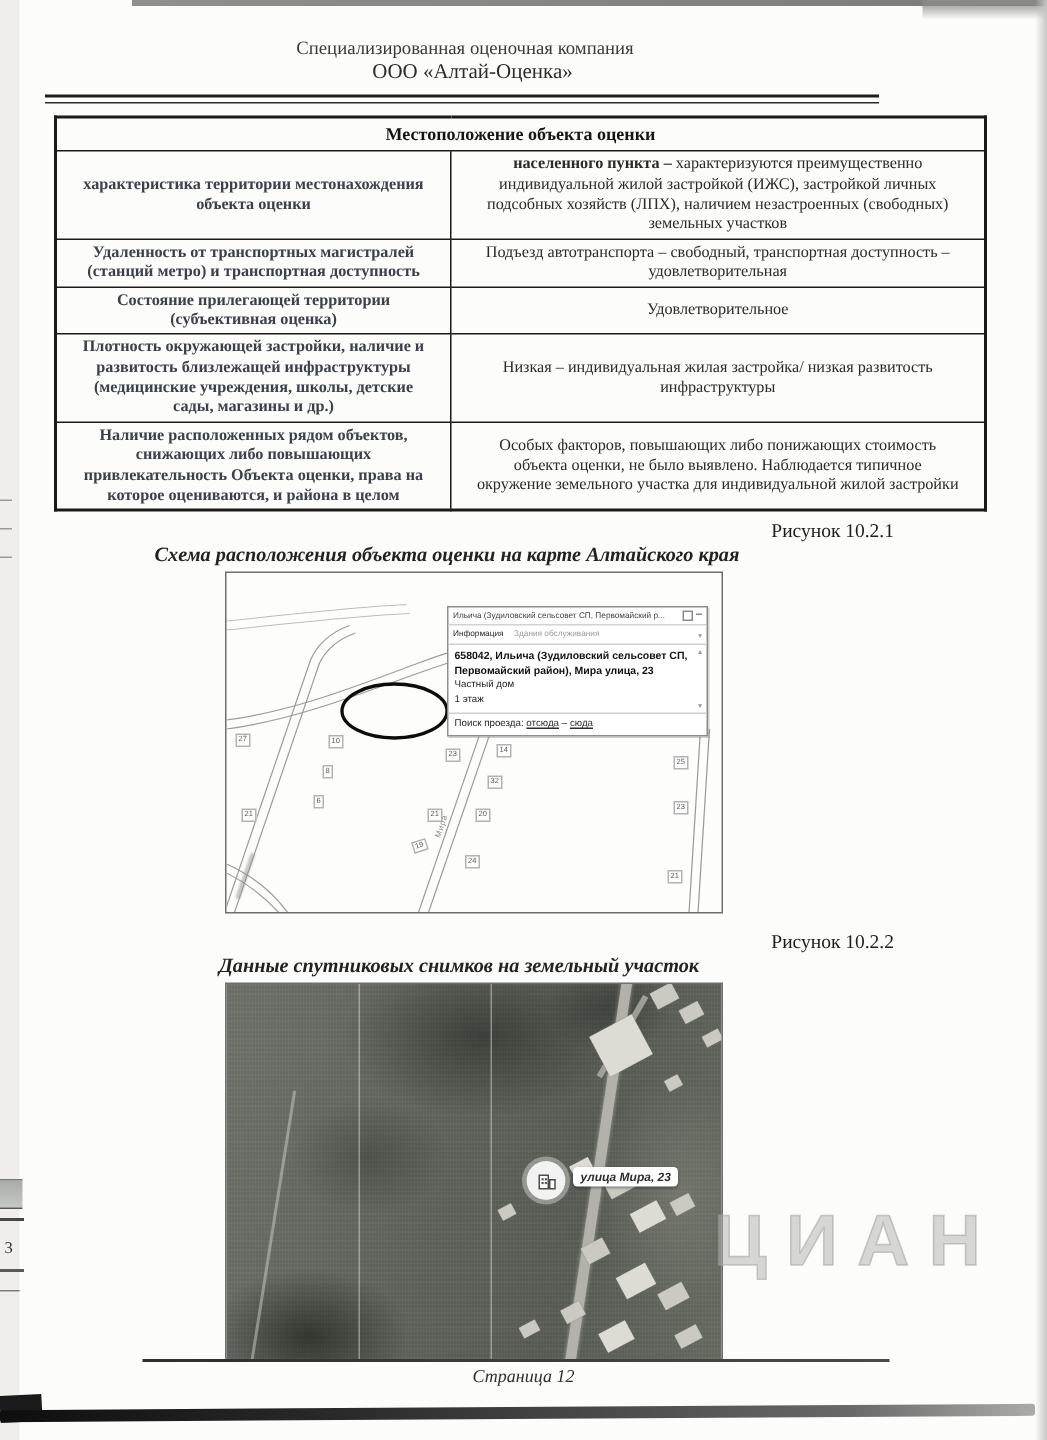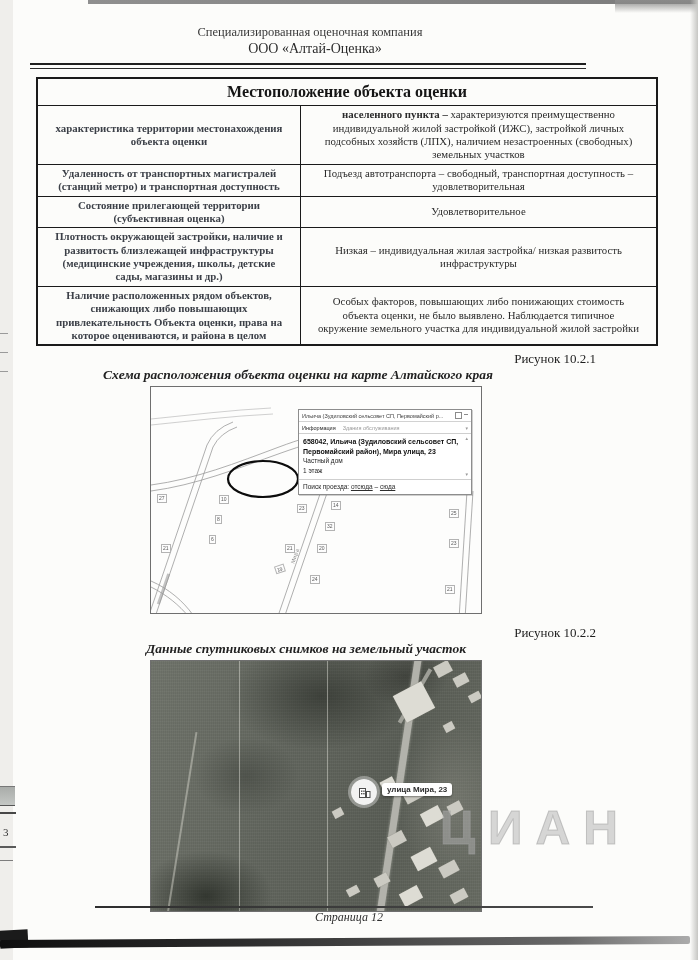--- a/index.html
+++ b/index.html
@@ -25,21 +25,21 @@
   
   .hdr{width:620px;text-align:center;padding-top:24px;line-height:1.3;}
   .hdr .l1{font-size:12.5px;color:#3a3a3a;}
   .hdr .l2{font-size:14px;color:#2c2c2c;margin-left:10px;}
   .hdr-rule{margin:5px 0 0 30px;width:556px;height:3px;border-top:2.5px solid #1f1f1f;border-bottom:1.5px solid #2b2b2b;}
 
   
   table.loc{margin:8px 0 0 36px;width:622px;border-collapse:collapse;border:2px solid #1a1a1a;
     font-size:10.8px;line-height:1.24;color:#2a2a2a;}
   table.loc th,table.loc td{border:1px solid #1a1a1a;text-align:center;vertical-align:middle;padding:2px 16px;}
-  table.loc th{font-size:16px;font-weight:bold;padding:3px 6px;color:#151515;border-radius:10px;}
+  table.loc th{font-size:12px;font-weight:bold;padding:3px 6px;color:#151515;border-radius:10px;}
   td.lbl{width:42.5%;color:#3c4048;font-weight:bold;}
   .b{font-weight:bold;}
 
   
   .fignum{width:596px;text-align:right;font-size:13px;margin-top:5px;color:#1d1d1d;}
   .figtitle{width:440px;margin-left:78px;text-align:center;font-style:italic;font-weight:600;font-size:13.5px;color:#222;}
 
   
   .map{position:relative;margin:3px 0 0 150px;width:330px;height:226px;background:#fdfdfc;border:1px solid #6f6f6f;overflow:hidden;}
   .map svg{position:absolute;left:0;top:0;}
@@ -86,23 +86,23 @@
     transform:rotate(8.5deg);box-shadow:0 0 3px rgba(230,230,220,.5);}
   .sat-branch{position:absolute;left:262px;top:4px;width:4px;height:62px;background:rgba(178,178,170,.8);transform:rotate(30deg);}
   .sat-vline{position:absolute;top:0;width:1px;height:250px;background:rgba(222,222,214,.5);}
   .sat-track{position:absolute;left:30px;top:70px;width:2px;height:185px;background:rgba(208,208,198,.5);transform:rotate(9deg);}
   .bld{position:absolute;background:#cbcac2;transform:rotate(-28deg);box-shadow:0 0 1px #88887f;}
   .bld.bright{background:#dddcd4;}
   .pm-circle{position:absolute;left:200px;top:118px;width:26px;height:26px;border-radius:50%;
     background:rgba(255,255,255,.92);box-shadow:0 0 0 3px rgba(255,255,255,.35);display:flex;align-items:center;justify-content:center;}
   .pm-label{position:absolute;left:231px;top:122px;background:#fff;border-radius:3px;padding:2px 5px;
     font-family:"Liberation Sans",sans-serif;font-size:8px;font-weight:bold;color:#2d2d2d;white-space:nowrap;
-    box-shadow:0 1px 2px rgba(0,0,0,.4);}
-
-  .watermark{left:440px;top:800px;font-family:"Liberation Sans",sans-serif;font-size:48px;font-weight:bold;
+    box-shadow:0 1px 2px rgba(0,0,0,.4);font-style:italic;}
+
+  .watermark{left:476px;top:800px;font-family:"Liberation Sans",sans-serif;font-size:48px;font-weight:bold;
     letter-spacing:13px;color:rgba(175,175,175,.5);-webkit-text-stroke:1px rgba(160,160,160,.55);}
 
   .footer-line{left:95px;top:906px;width:498px;height:2px;background:linear-gradient(to right,#2e2e2e,#4a4a4a);}
   .footer-text{left:0;top:910px;width:698px;text-align:center;font-style:italic;font-size:12px;color:#2f2f2f;}
 </style>
 </head>
 <body>
 
 <div class="page">
 

